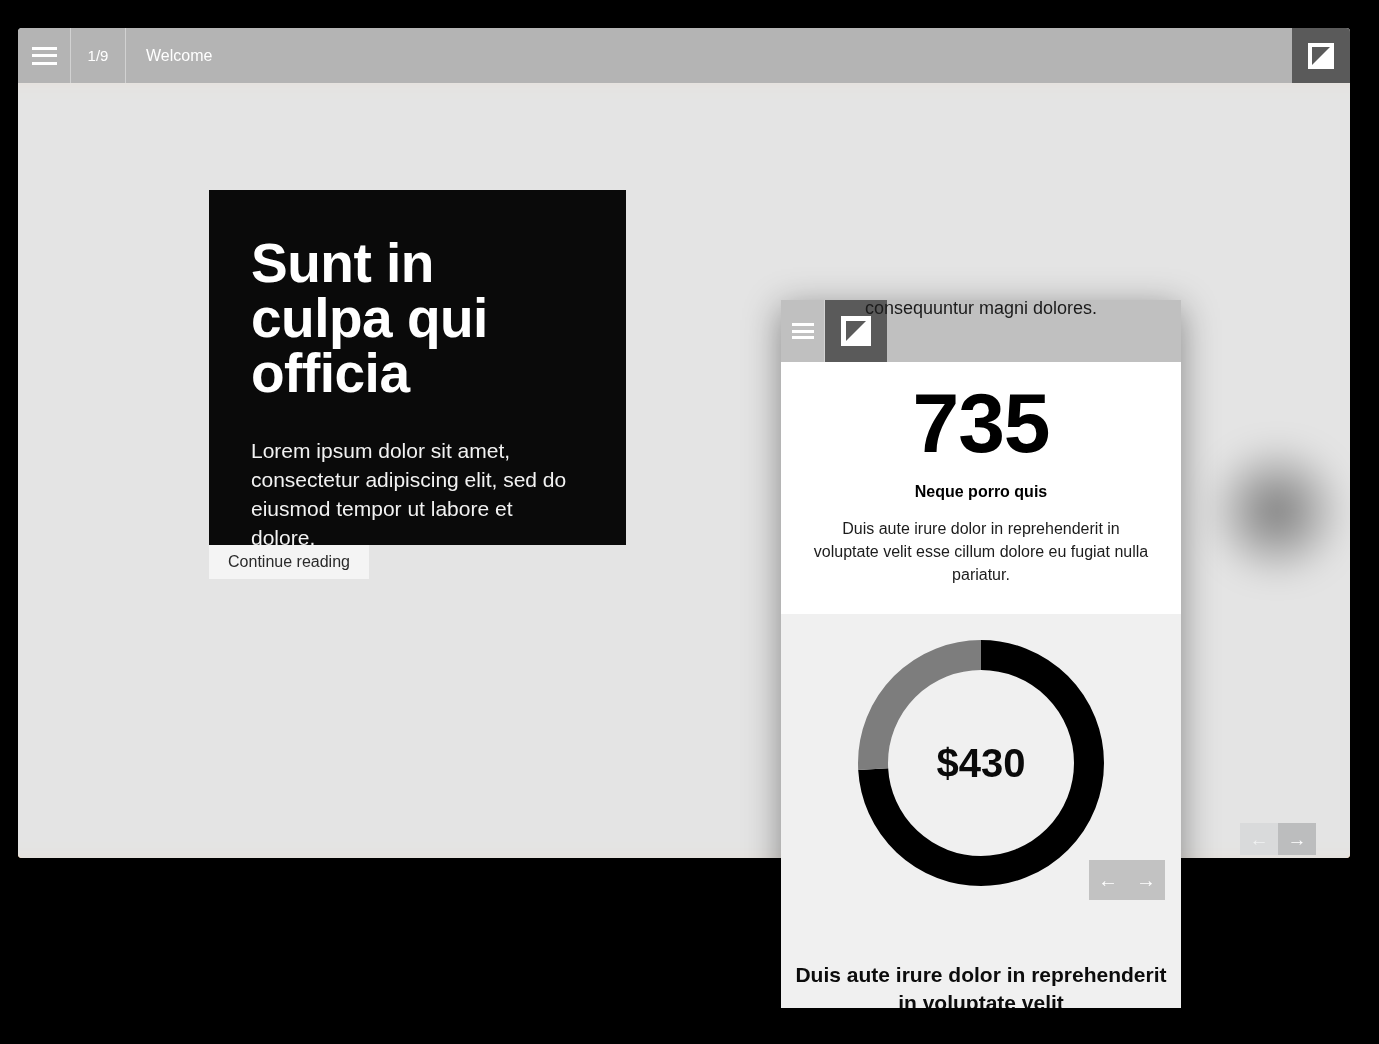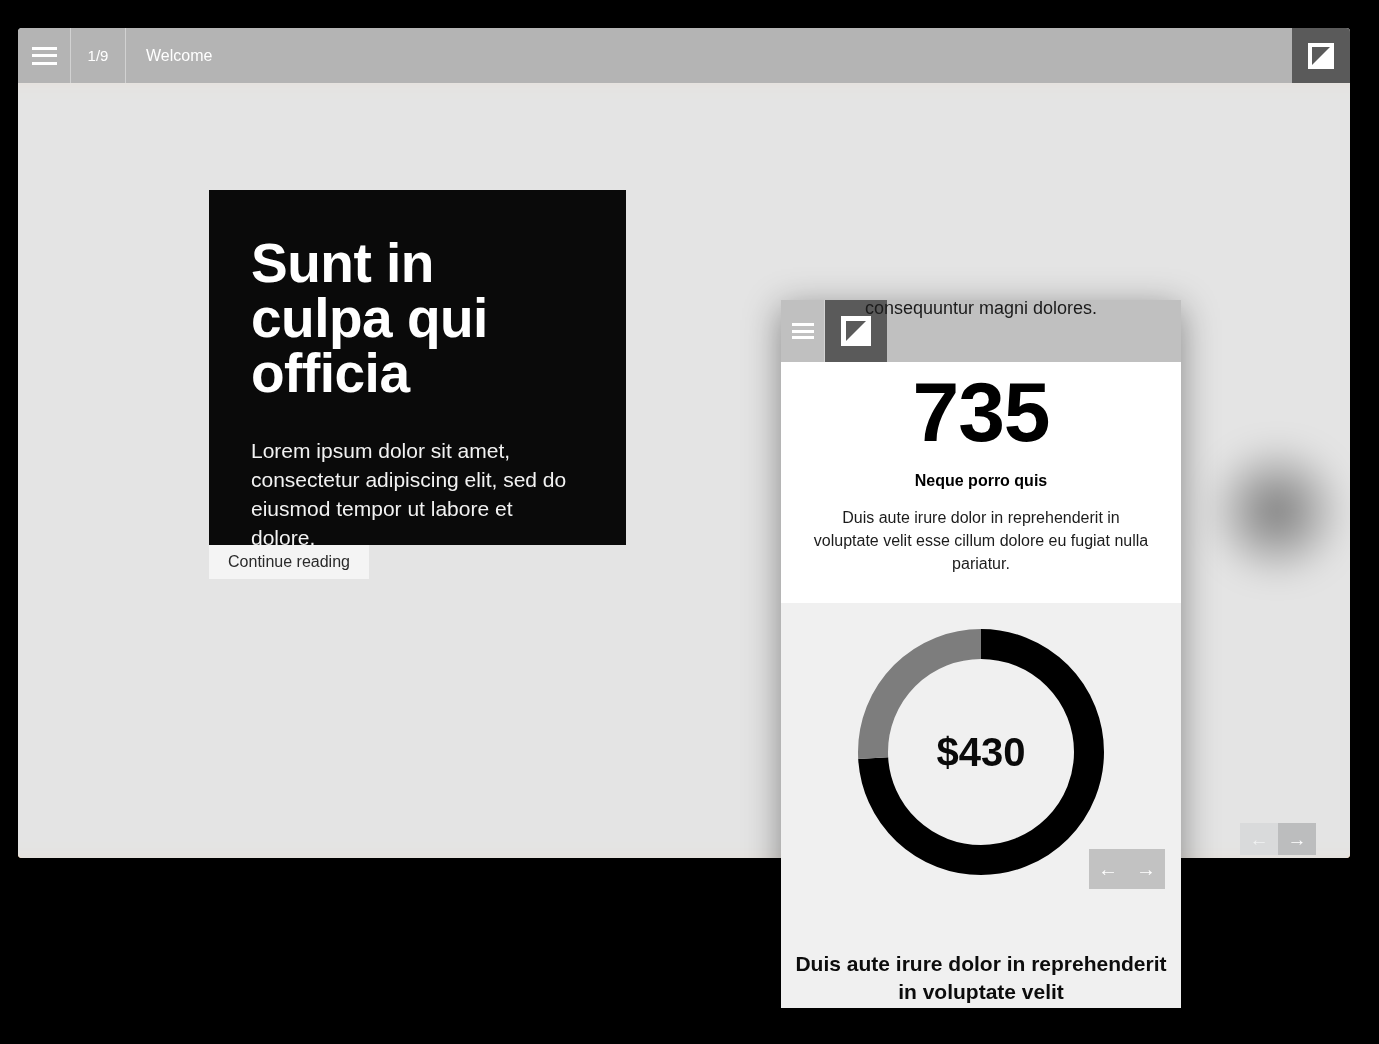--- a/index.html
+++ b/index.html
@@ -259,21 +259,21 @@
     content: "";
     position: absolute;
     left: 5px; top: 5px;
     width: 0; height: 0;
     border-left: 20px solid #5a5a5a;
     border-bottom: 20px solid transparent;
   }
 
   .mobile-white {
     background: #ffffff;
-    padding: 8px 30px 28px 30px;
+    padding: 19px 30px 28px 30px;
     text-align: center;
   }
   .big-number {
     font-size: 84px;
     font-weight: bold;
     line-height: 1.02;
     color: #000000;
     letter-spacing: -1px;
   }
   .stat-heading {

